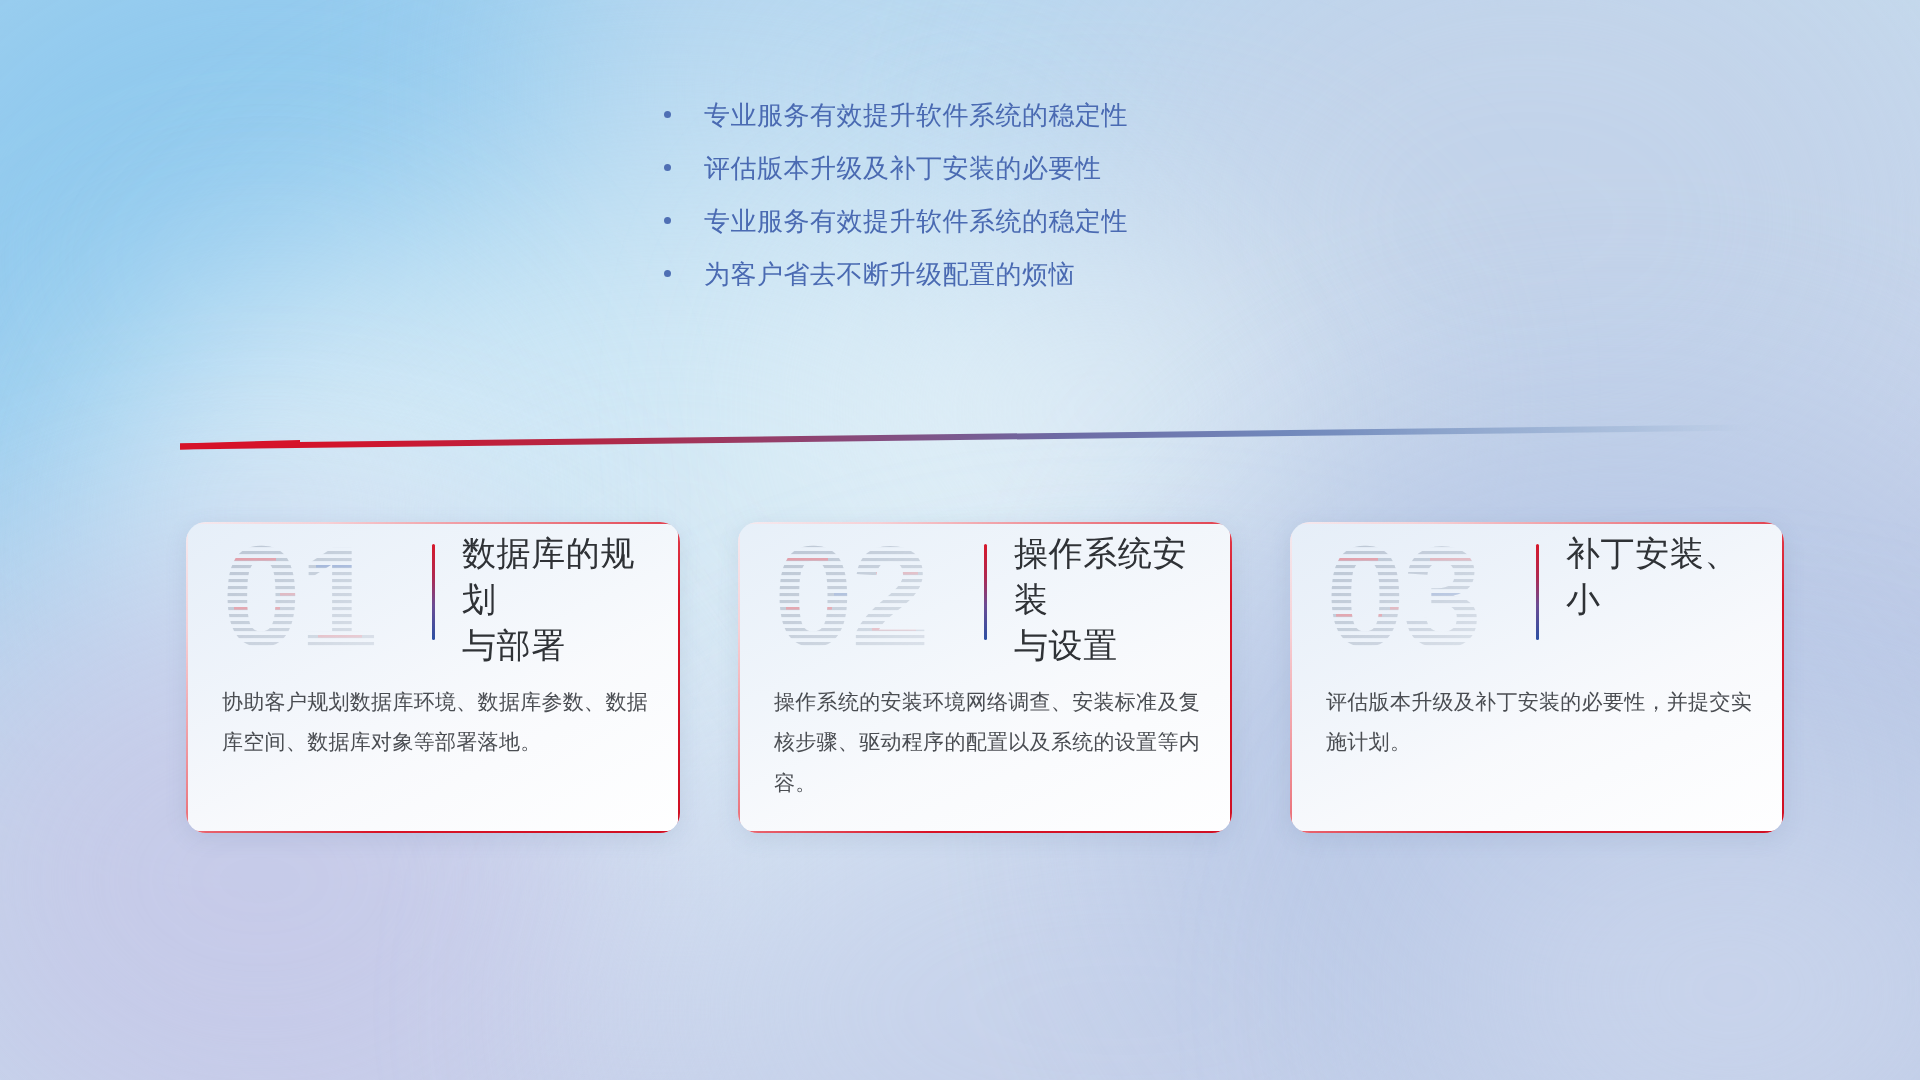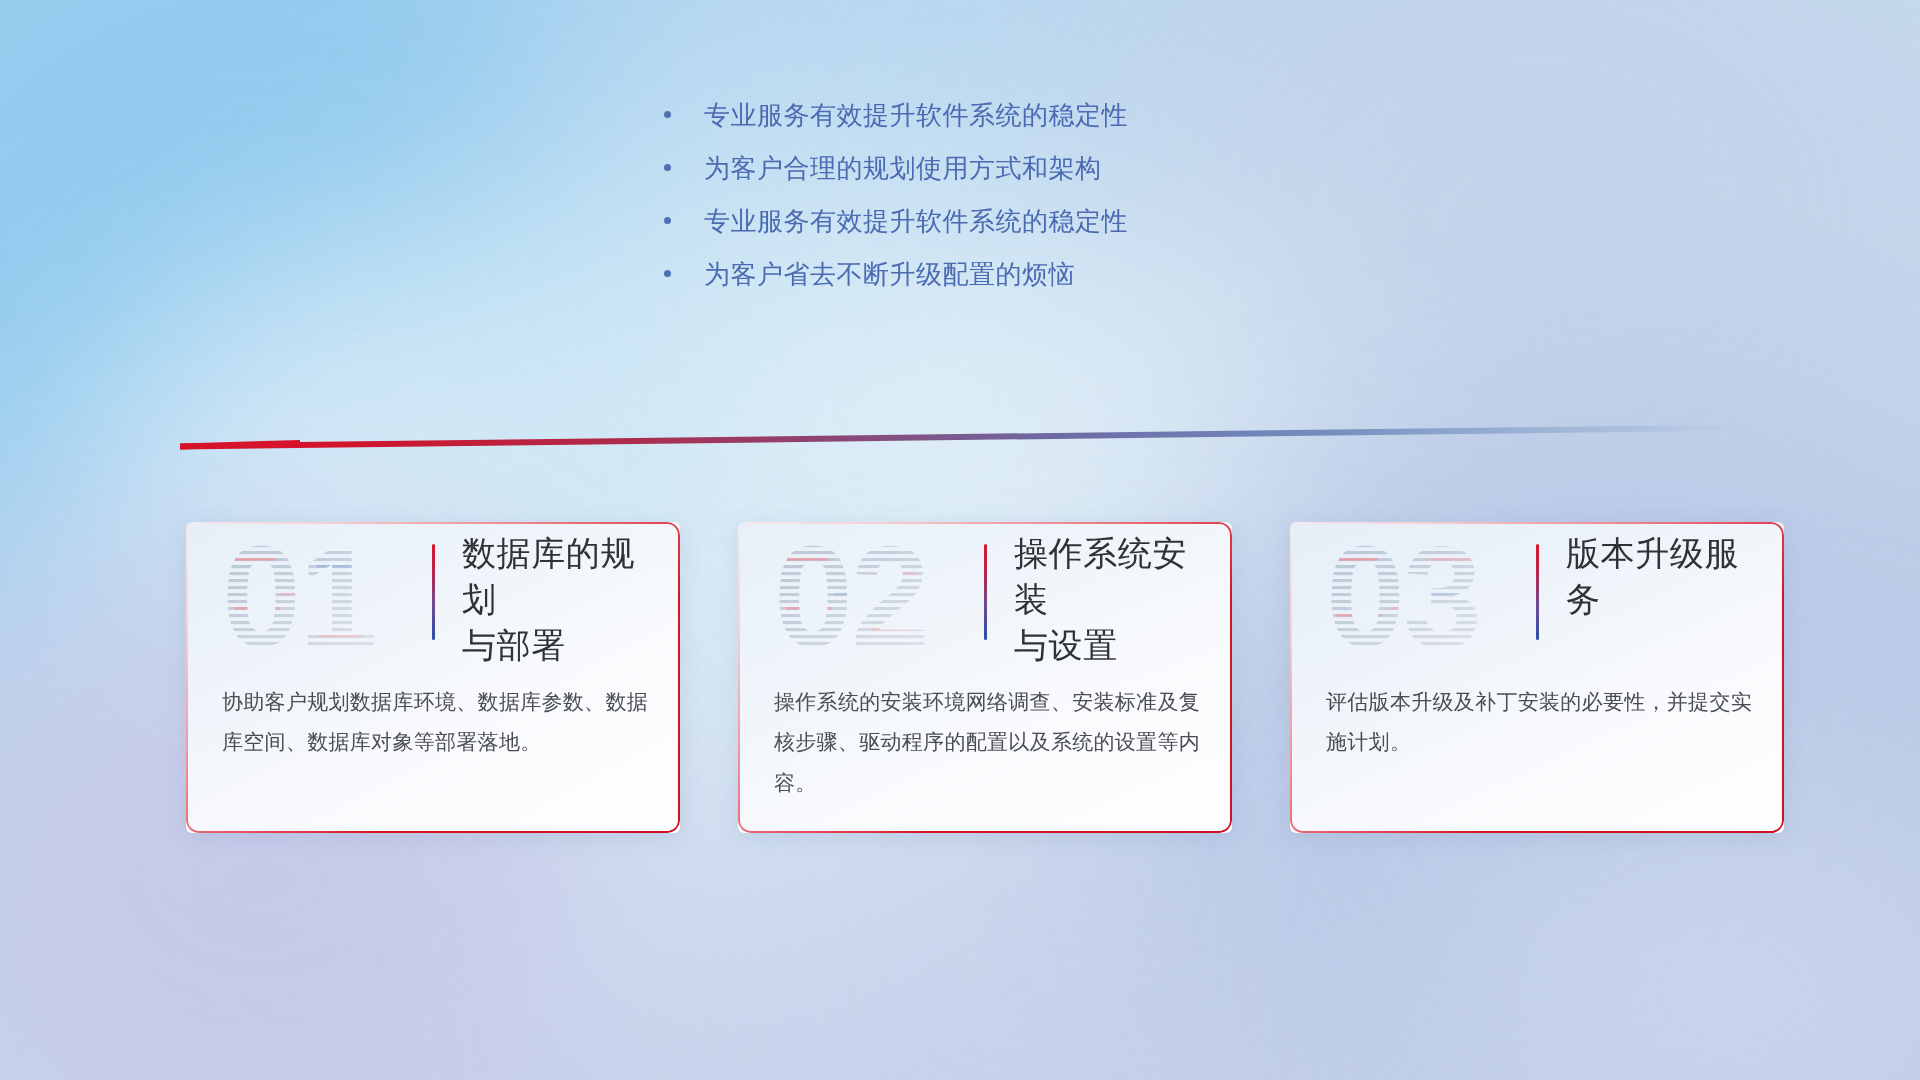--- a/index.html
+++ b/index.html
@@ -39,21 +39,21 @@
     font-family:"Liberation Sans","DejaVu Sans",sans-serif;
     white-space:nowrap;line-height:1;
   }
 
   
   .divider{position:absolute;left:180px;top:418px;width:1570px;height:34px;z-index:5;}
 
   
   .cards{position:absolute;left:186px;top:522px;z-index:6;display:flex;gap:58px;}
   .card{
-    width:494px;border-radius:6px;position:relative;
+    width:494px;border-radius:20px;position:relative;
     background:linear-gradient(155deg,
         rgba(232,240,249,.93) 0%,
         rgba(240,245,251,.95) 30%,
         rgba(250,251,253,.97) 62%,
         rgba(255,255,255,.99) 100%);
     box-shadow:0 5px 22px rgba(80,110,150,.13);
     overflow:hidden;
     padding-bottom:30px;
   }
   .card-border{
@@ -110,21 +110,21 @@
   <div class="blob b9"></div>
 </div>
 
 <div class="bullets">
   <div class="bullet-row">
     <span class="bullet-dot"></span>
     <span class="bullet-text">专业服务有效提升软件系统的稳定性</span>
   </div>
   <div class="bullet-row">
     <span class="bullet-dot"></span>
-    <span class="bullet-text">为客户合理的规划使用方式和架构</span>
+    <span class="bullet-text">评估版本升级及补丁安装的必要性</span>
   </div>
   <div class="bullet-row">
     <span class="bullet-dot"></span>
     <span class="bullet-text">专业服务有效提升软件系统的稳定性</span>
   </div>
   <div class="bullet-row">
     <span class="bullet-dot"></span>
     <span class="bullet-text">为客户省去不断升级配置的烦恼</span>
   </div>
 </div>
@@ -259,19 +259,19 @@
             <rect x="106" y="28" width="42" height="2.6" fill="#e99aa2" opacity=".8"></rect>
             <rect x="12" y="84" width="46" height="2.6" fill="#e8868f" opacity=".85"></rect>
             <rect x="66" y="77" width="40" height="2.6" fill="#e8949c" opacity=".75"></rect>
             <rect x="104" y="63" width="40" height="2.6" fill="#8fa6d4" opacity=".7"></rect>
             <rect x="48" y="119" width="42" height="2.6" fill="#8fa6d4" opacity=".7"></rect>
           </g>
         </svg>
       </div>
       <div class="accent-bar"></div>
       <div class="card-title">
-        <div>版本升级服务</div>
+        <div>补丁安装、小</div>
       </div>
     </div>
     <p class="card-body">评估版本升级及补丁安装的必要性，并提交实施计划。</p>
   </div>
 
 </div>
 
 </body></html>

